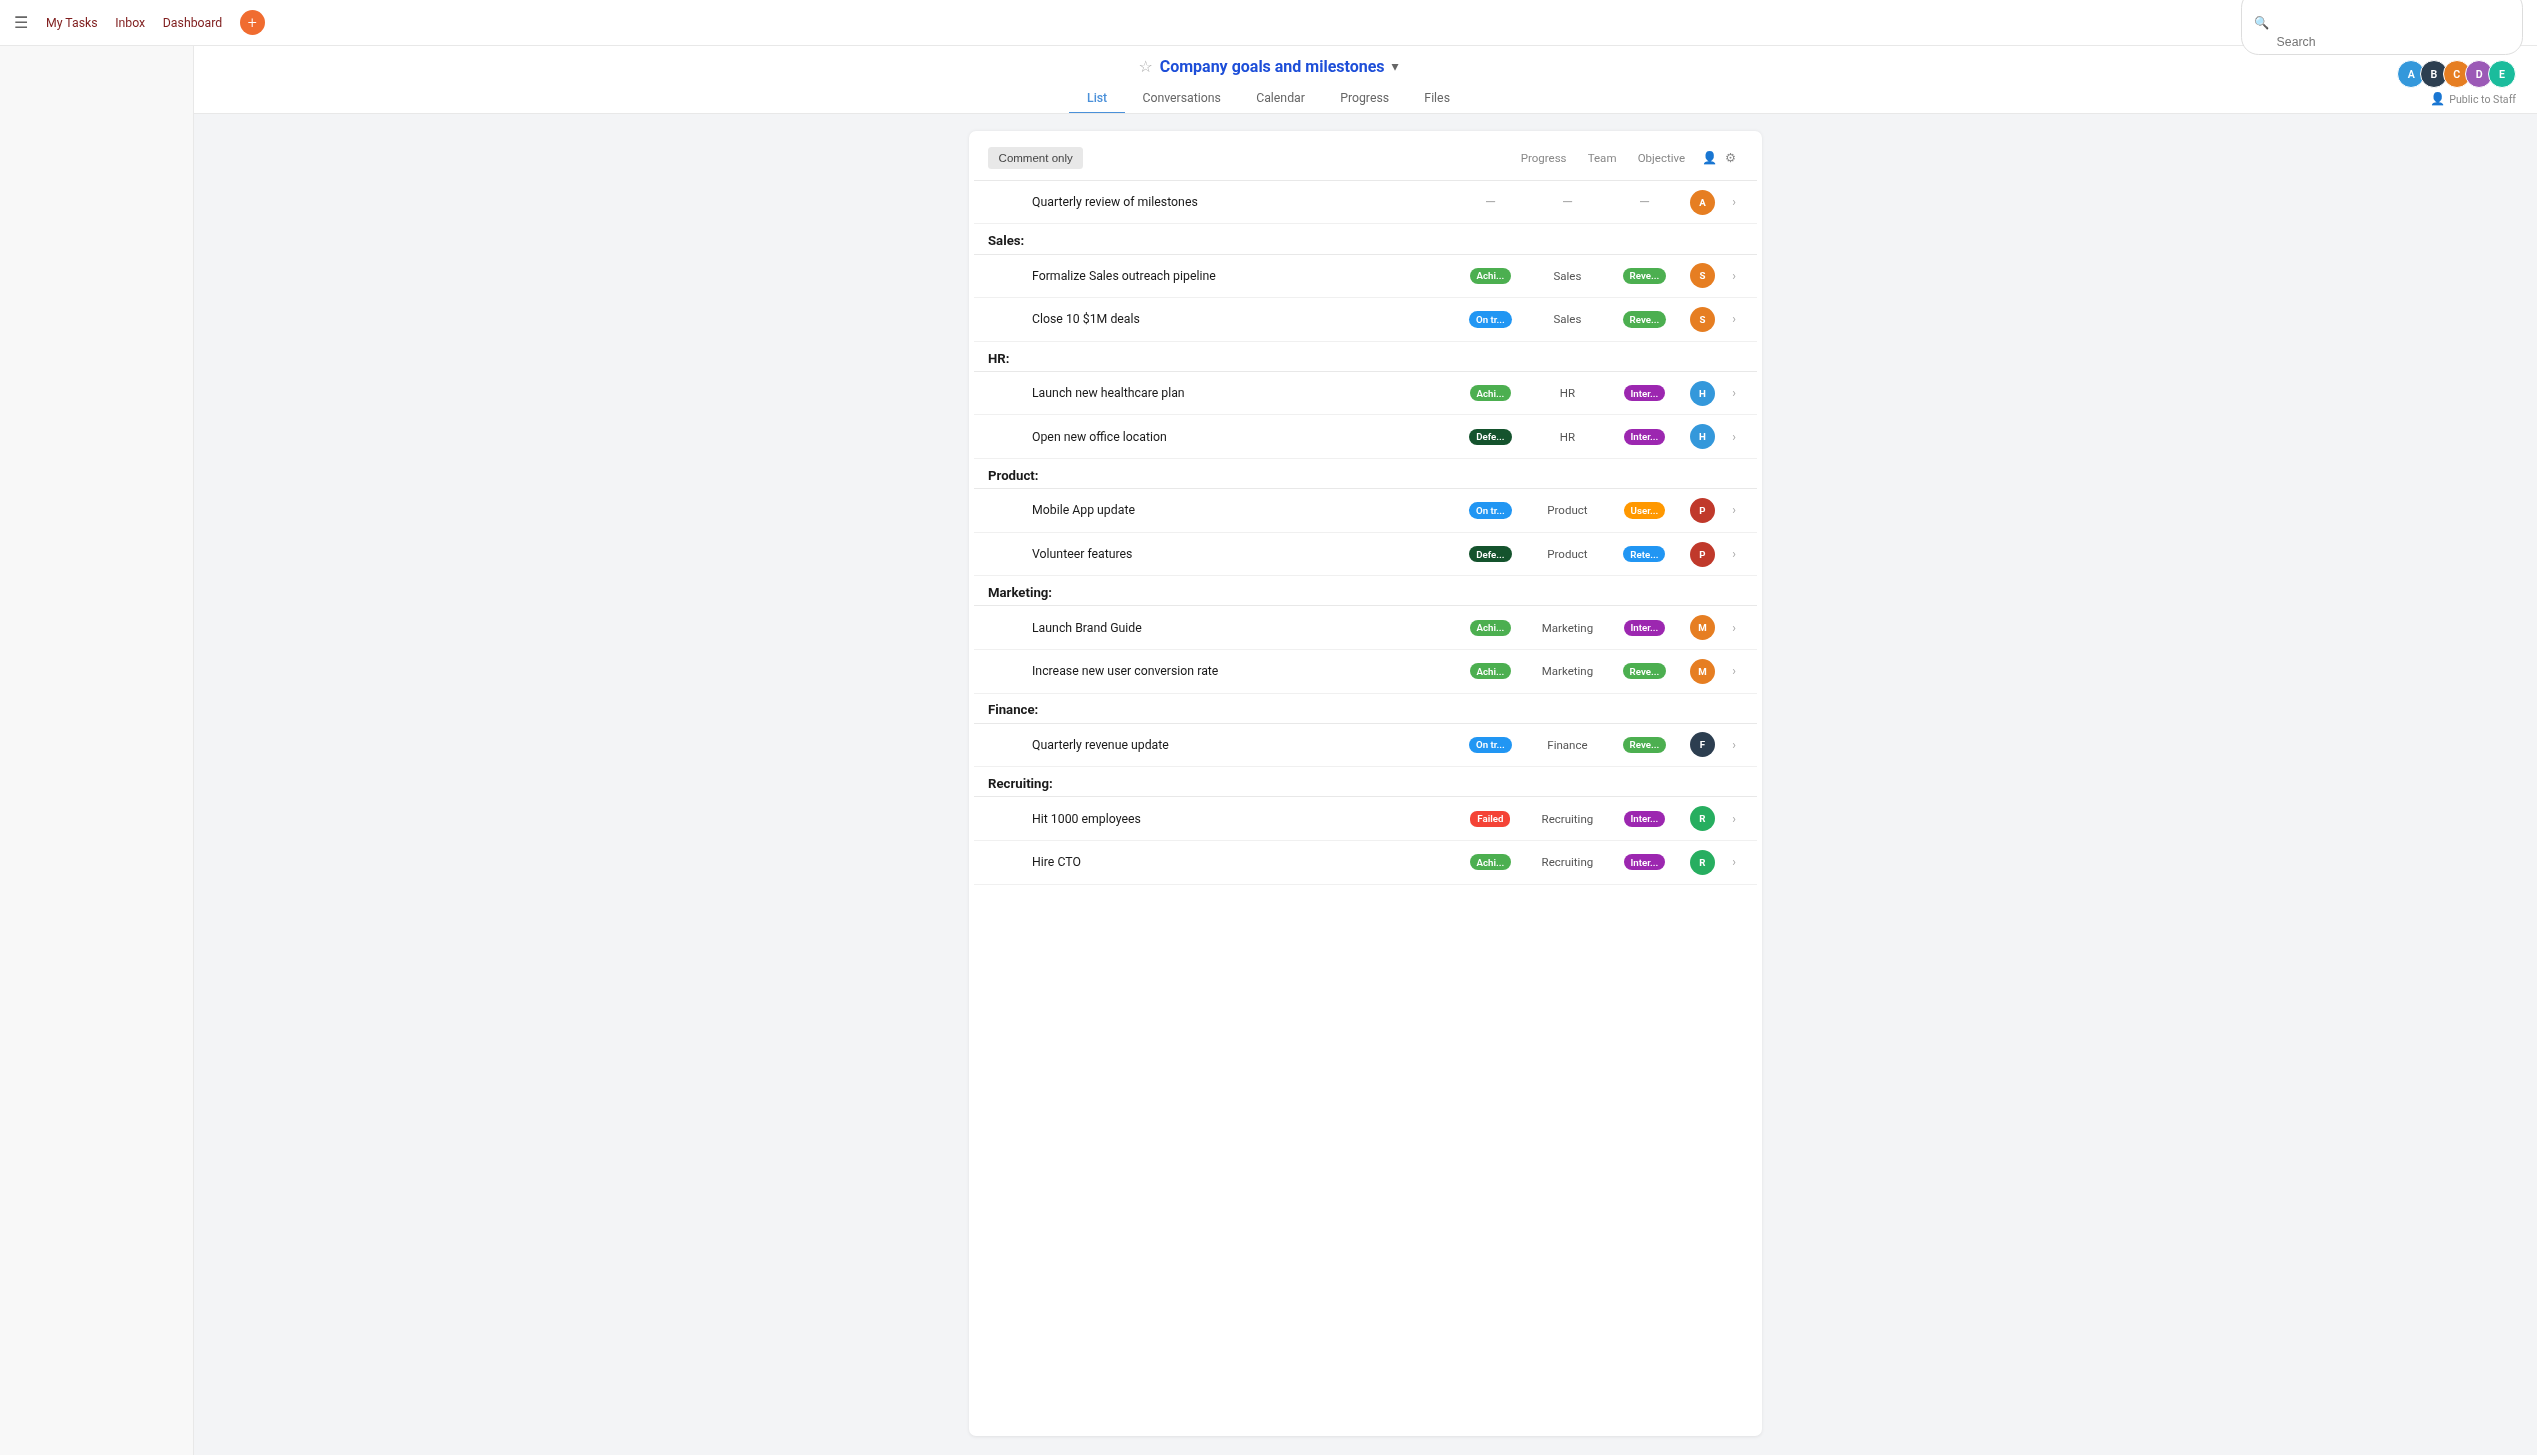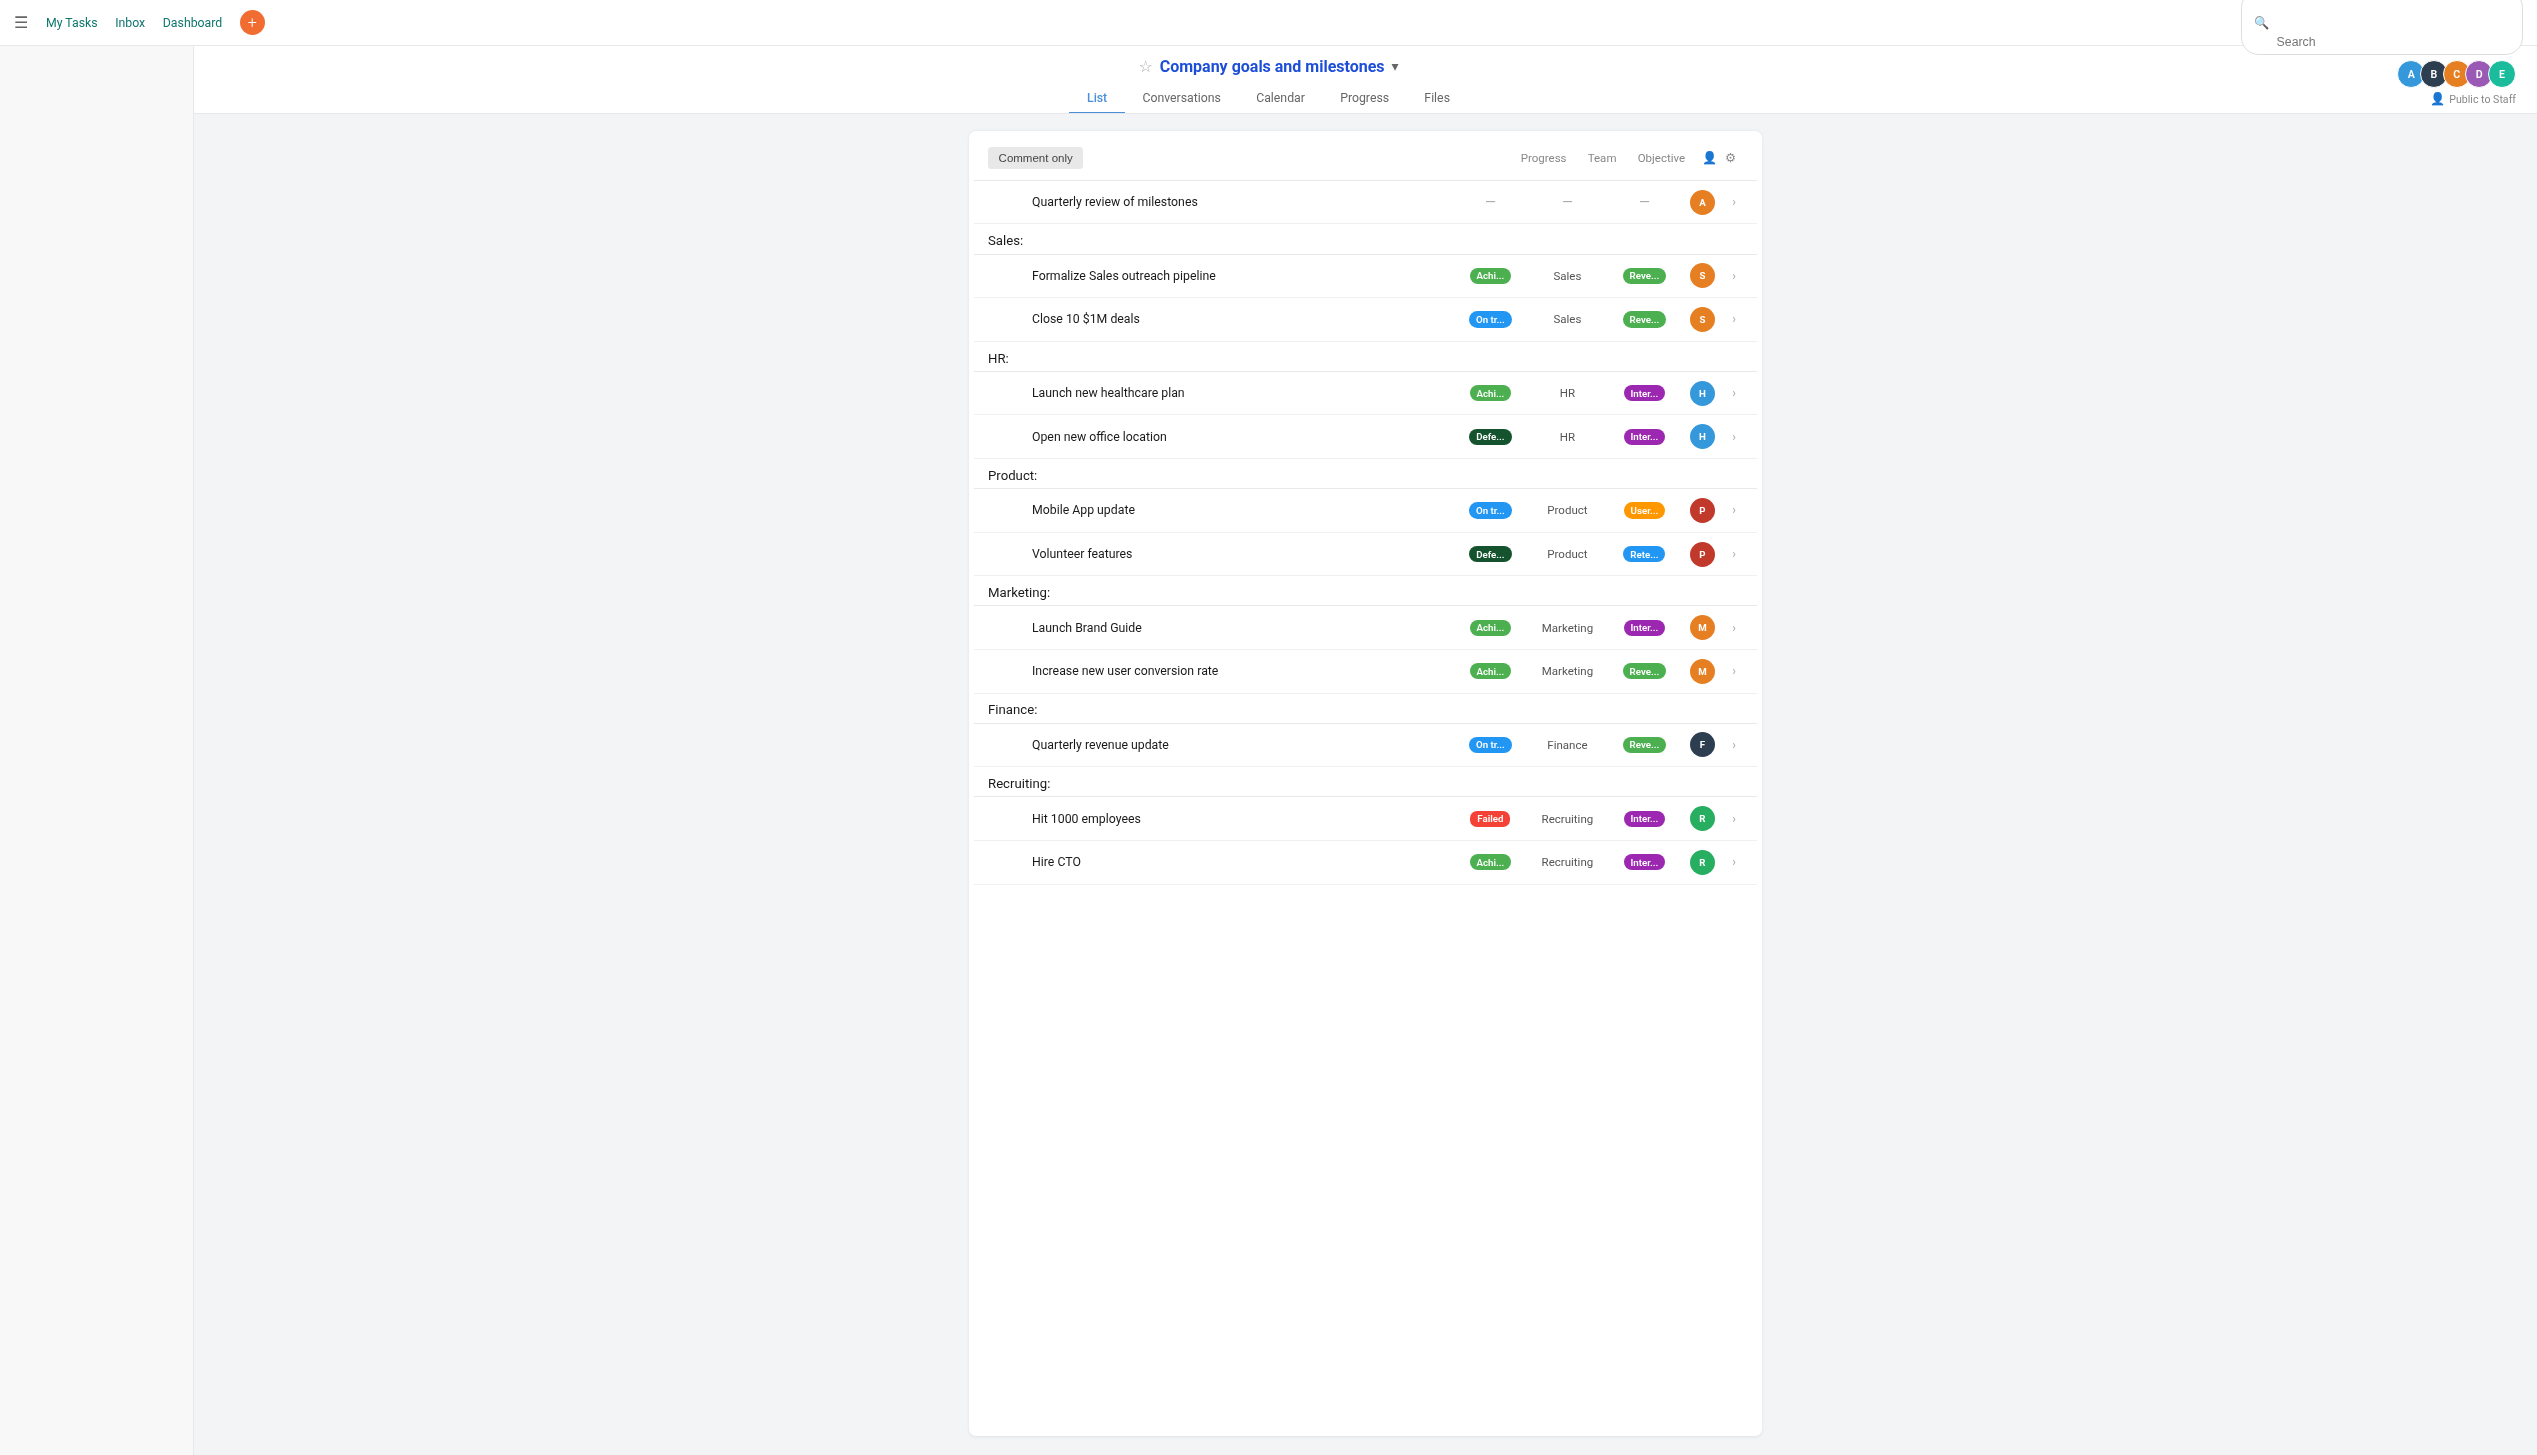--- a/index.html
+++ b/index.html
@@ -5,21 +5,21 @@
     * { box-sizing: border-box; margin: 0; padding: 0; }
     body { font-family: -apple-system, BlinkMacSystemFont, 'Segoe UI', Roboto, sans-serif; background: #f3f4f6; color: #1a1a1a; font-size: 12.3px; }
 
     
     .top-nav {
       display: flex; align-items: center; background: white; height: 46px;
       padding: 0 14px; border-bottom: 0.9px solid #e8e8e8; position: relative; z-index: 10;
     }
     .nav-left { display: flex; align-items: center; gap: 17.6px; flex: 1; }
     .hamburger { cursor: pointer; font-size: 16px; color: #666; }
-    .nav-link { color: #0f766e; font-size: 12.3px; cursor: pointer; }
+    .nav-link { color: #7f1d1d; font-size: 12.3px; cursor: pointer; }
     .add-btn {
       width: 25px; height: 25px; background: #f06c30; border-radius: 50%;
       display: flex; align-items: center; justify-content: center; cursor: pointer; color: white; font-size: 16px; font-weight: 300;
     }
     .search-bar {
       display: flex; align-items: center; border: 0.9px solid #ddd; border-radius: 17.6px;
       padding: 5.3px 12.3px; gap: 7px; background: white; width: 282px;
     }
     .search-bar input { border: none; outline: none; font-size: 12.3px; color: #666; width: 100%; background: transparent; margin-top: 38px; }
     .nav-right { display: flex; align-items: center; gap: 10.6px; flex: 1; justify-content: flex-end; }
@@ -68,21 +68,21 @@
       font-size: 11.5px; color: #444; cursor: pointer;
     }
     .table-cols { display: flex; align-items: center; gap: 0; margin-left: auto; }
     .col-header { color: #888; font-size: 11.5px; padding: 0 10.6px; }
     .col-header-icons { display: flex; gap: 7px; padding: 0 7px; color: #888; }
 
     .section-header {
       display: flex; align-items: center; padding: 8.8px 14px 5.3px;
       border-bottom: 0.9px solid #e8e8e8;
     }
-    .section-title { font-weight: 400; font-size: 13.2px; color: #1a1a1a; }
+    .section-title { font-weight: 700; font-size: 13.2px; color: #1a1a1a; }
 
     .task-row {
       display: flex; align-items: center; padding: 8.8px 14px;
       border-bottom: 0.9px solid #f0f0f0; cursor: pointer;
     }
     .task-name { flex: 1; font-size: 12.3px; color: #1a1a1a; margin-left: 44px; }
     .task-cols { display: flex; align-items: center; gap: 7px; }
     .task-col-progress { width: 70px; display: flex; justify-content: center; }
     .task-col-team { width: 70px; display: flex; justify-content: center; color: #555; font-size: 11.5px; }
     .task-col-objective { width: 70px; display: flex; justify-content: center; }

